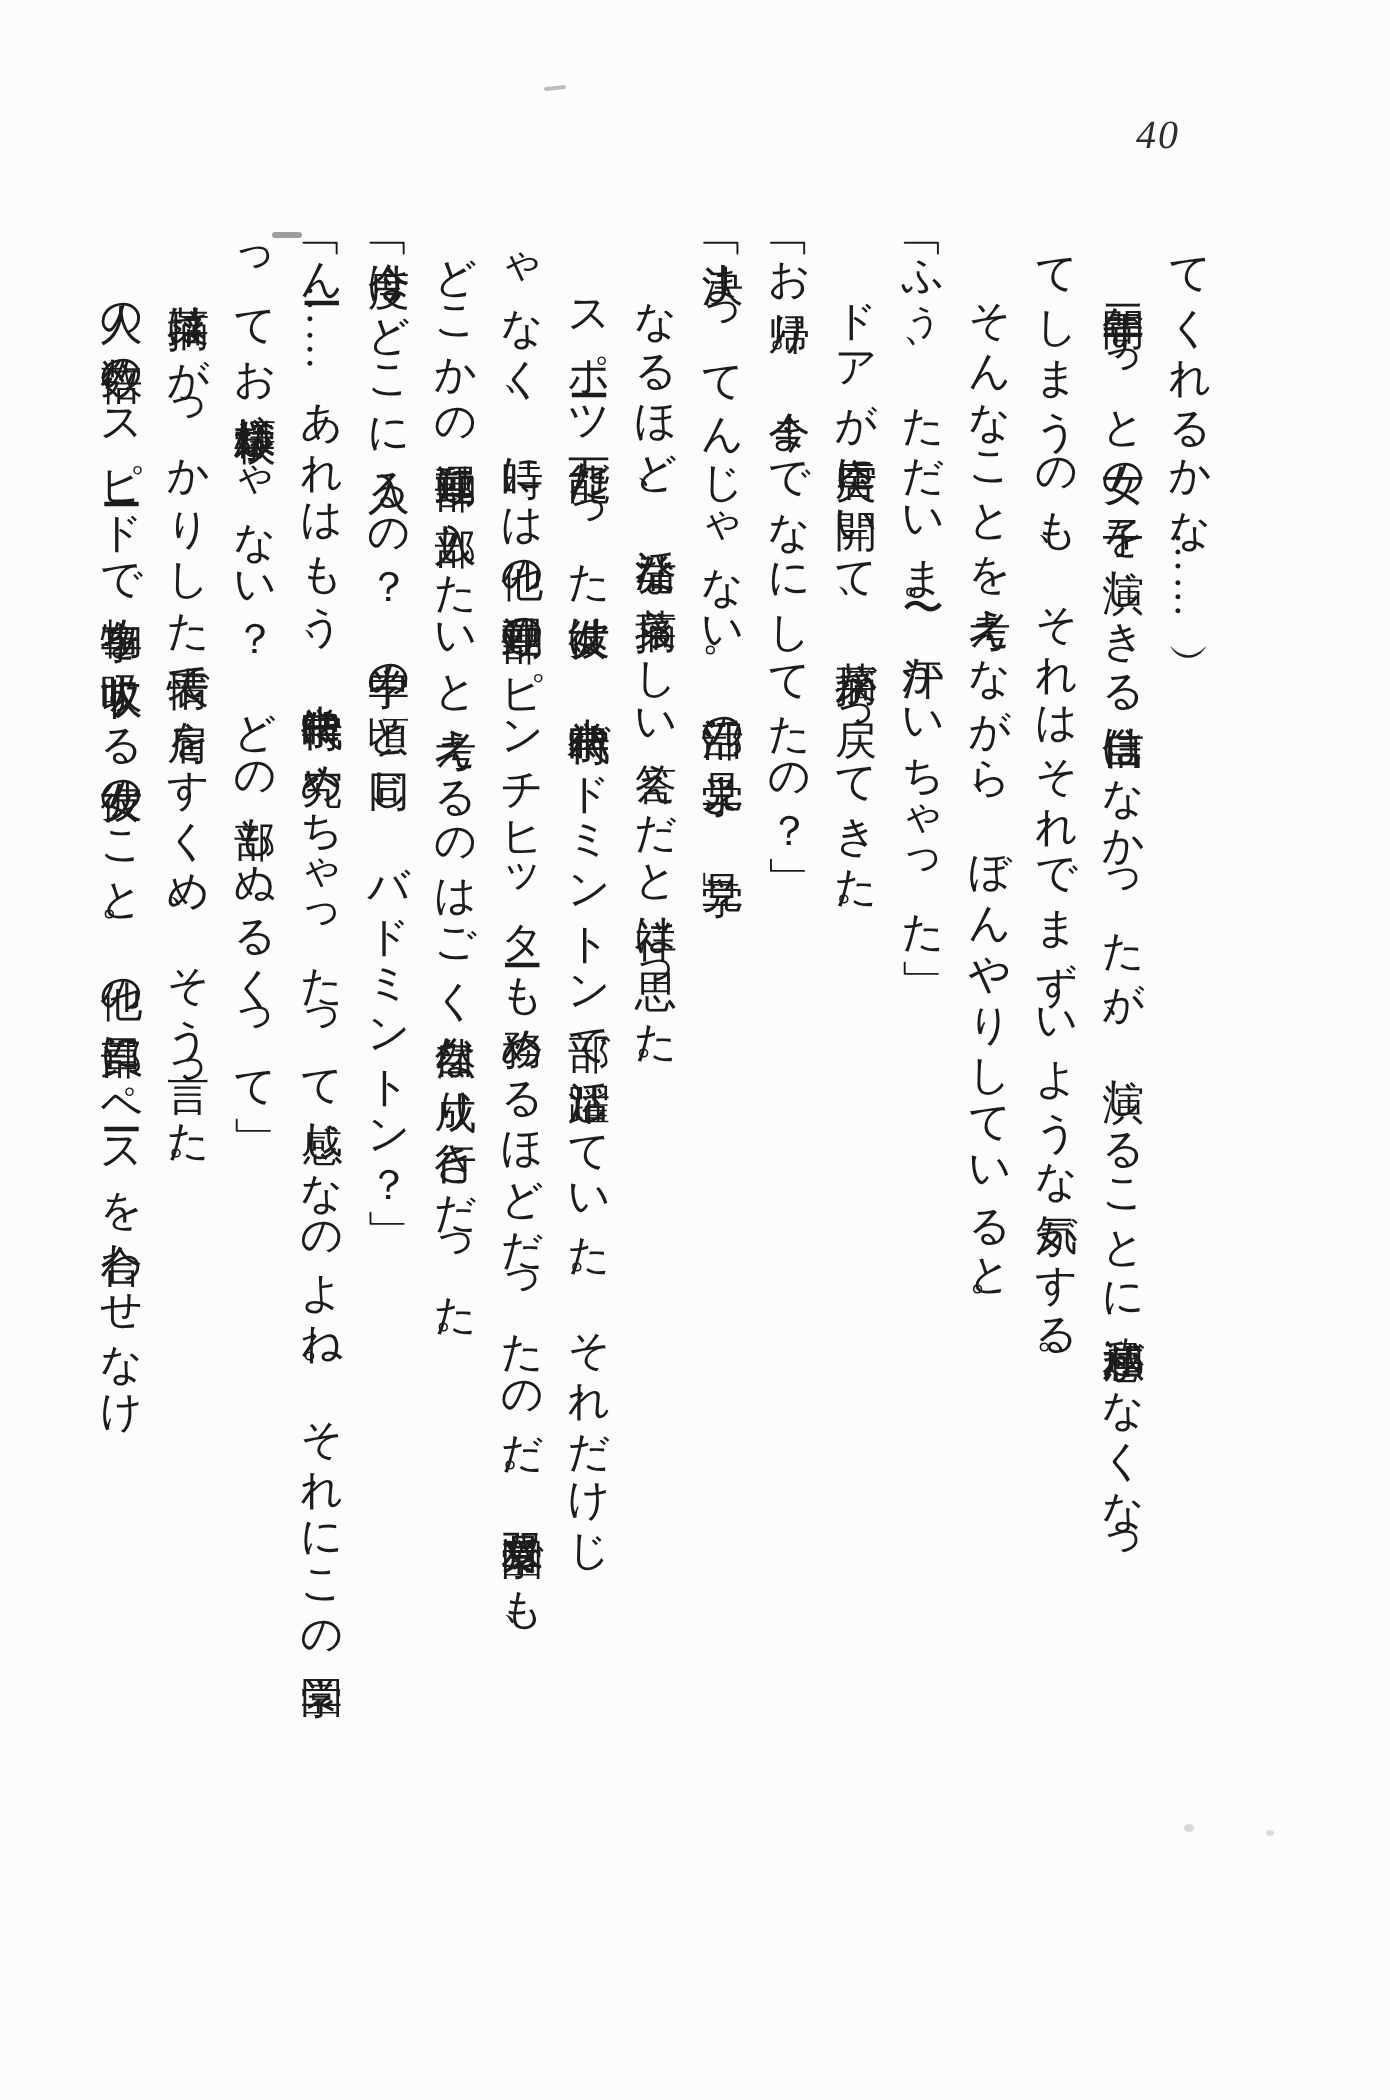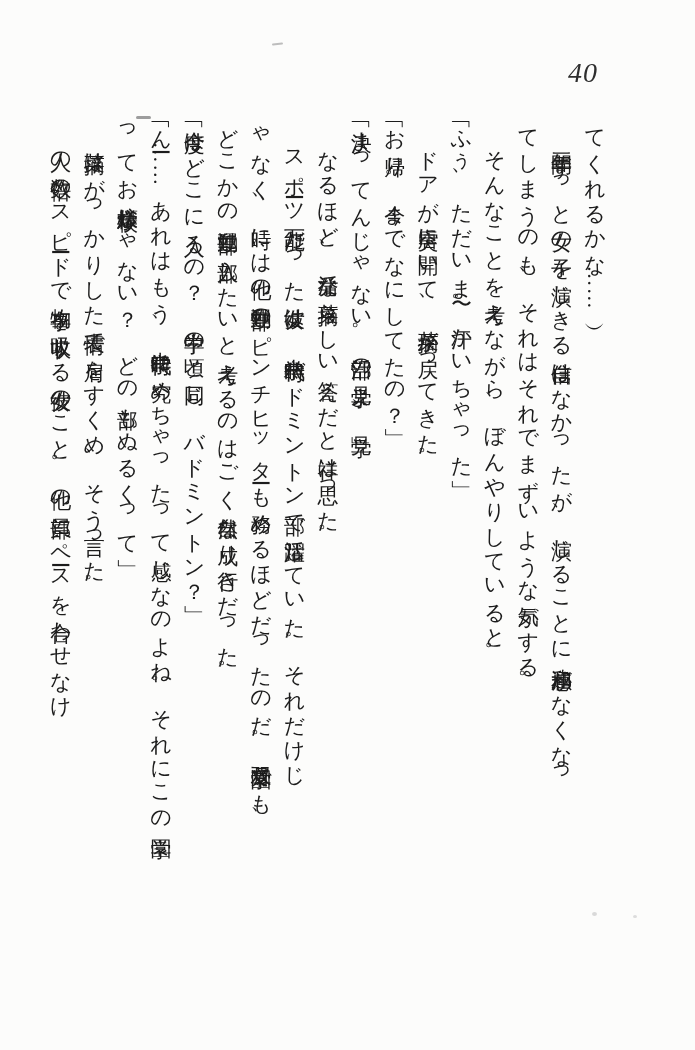--- a/index.html
+++ b/index.html
@@ -13,21 +13,21 @@
     height: 1050px;
     background: #fcfcfb;
     overflow: hidden;
     font-family: "Liberation Serif", "DejaVu Serif", serif;
     color: #1c1c1c;
   }
   .page-number {
     position: absolute;
     top: 57px;
     left: 568px;
-    font-size: 28px;
+    font-size: 20px;
     font-style: italic;
     letter-spacing: 1px;
     color: #2e2e2e;
     user-select: none;
   }
   .text-columns {
     position: absolute;
     top: 114px;
     left: 43px;
     width: 568px;

